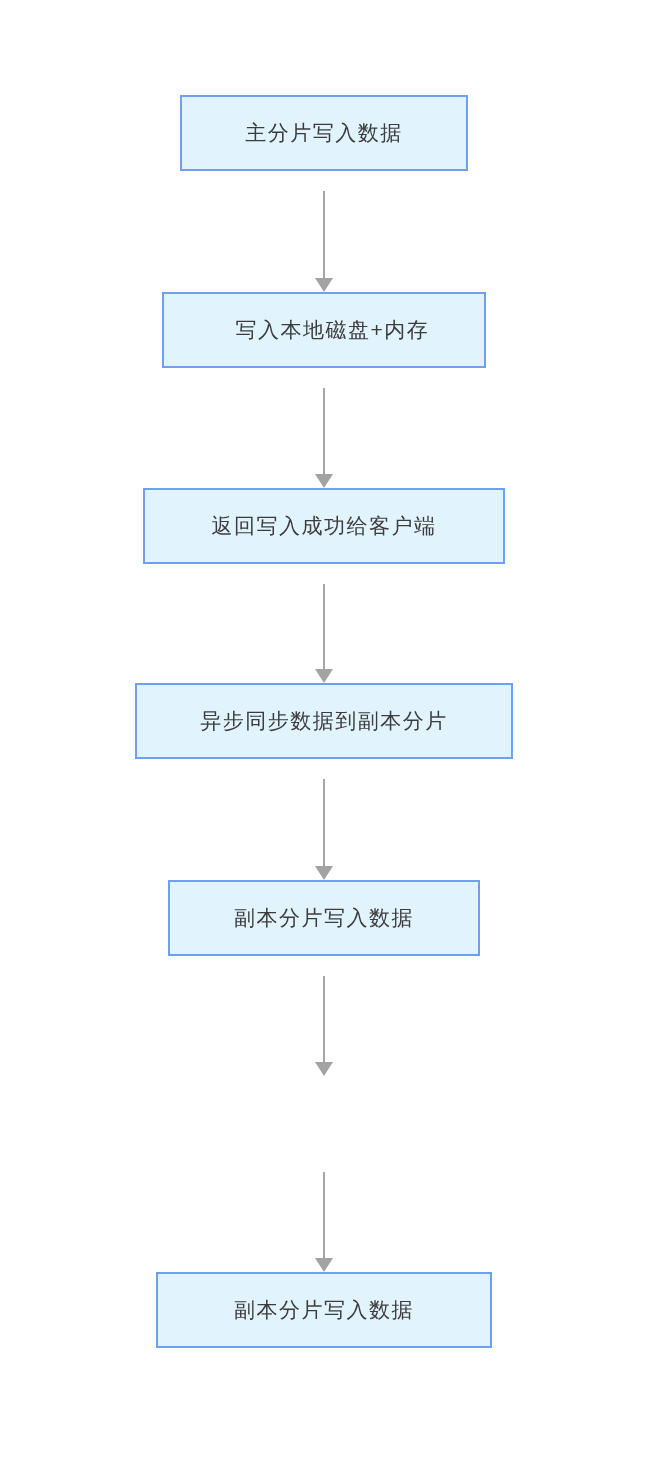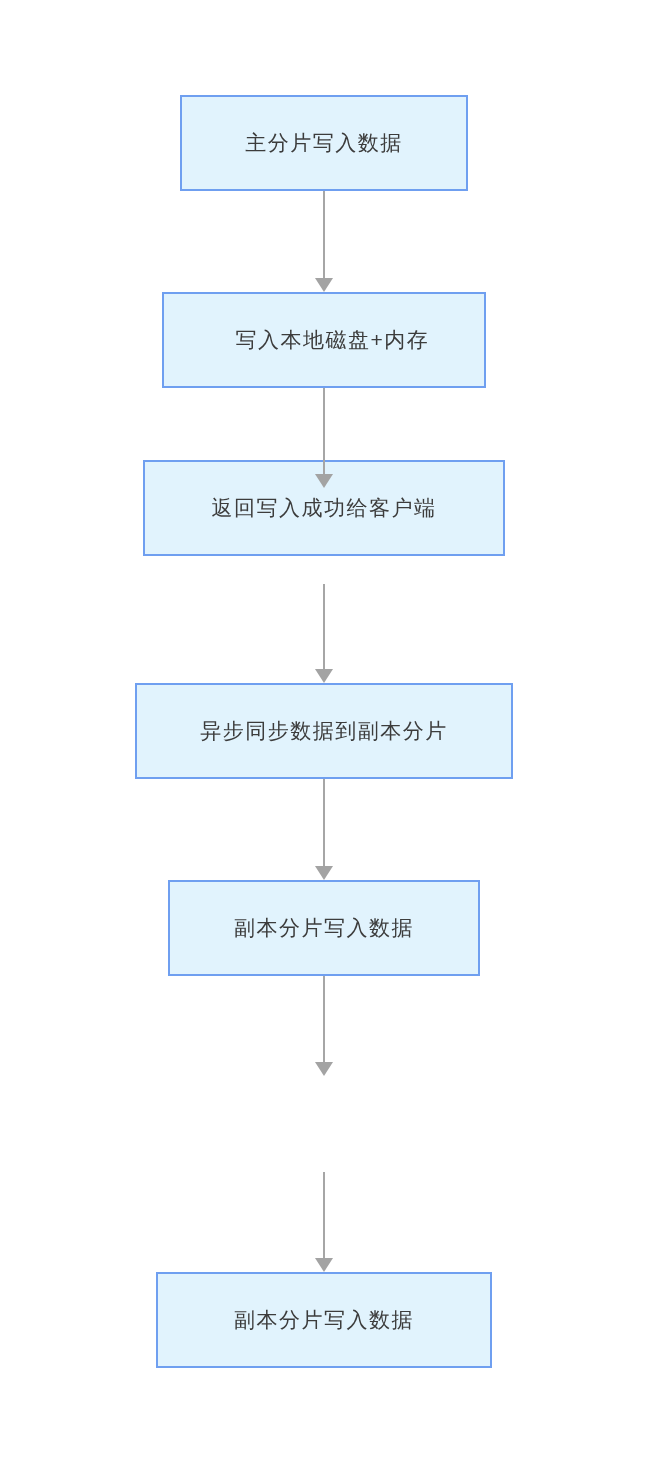--- a/index.html
+++ b/index.html
@@ -10,21 +10,21 @@
   .canvas {
     position: relative;
     width: 648px;
     height: 1464px;
     background: #ffffff;
     font-family: "Liberation Sans", "DejaVu Sans", sans-serif;
     overflow: hidden;
   }
   .flow-node {
     position: absolute;
-    height: 96px;
+    height: 76px;
     box-sizing: border-box;
     background: #e1f3fd;
     border: 2px solid #6f9ff0;
     display: flex;
     align-items: center;
     justify-content: center;
   }
   .flow-node .node-label {
     color: #3c3c3c;
     font-size: 21px;
@@ -61,21 +61,21 @@
 <div class="canvas">
 
   <div class="flow-node" style="left:180px; top:95px; width:288px;">
     <span class="node-label">主分片写入数据</span>
   </div>
 
   <div class="flow-node" style="left:162px; top:292px; width:324px;padding-left:17px;">
     <span class="node-label">写入本地磁盘+内存</span>
   </div>
 
-  <div class="flow-node" style="left:143px; top:460px; width:362px;">
+  <div class="flow-node" style="left:143px; top:488px; width:362px;">
     <span class="node-label">返回写入成功给客户端</span>
   </div>
 
   <div class="flow-node" style="left:135px; top:683px; width:378px;">
     <span class="node-label">异步同步数据到副本分片</span>
   </div>
 
   <div class="flow-node" style="left:168px; top:880px; width:312px;">
     <span class="node-label">副本分片写入数据</span>
   </div>

